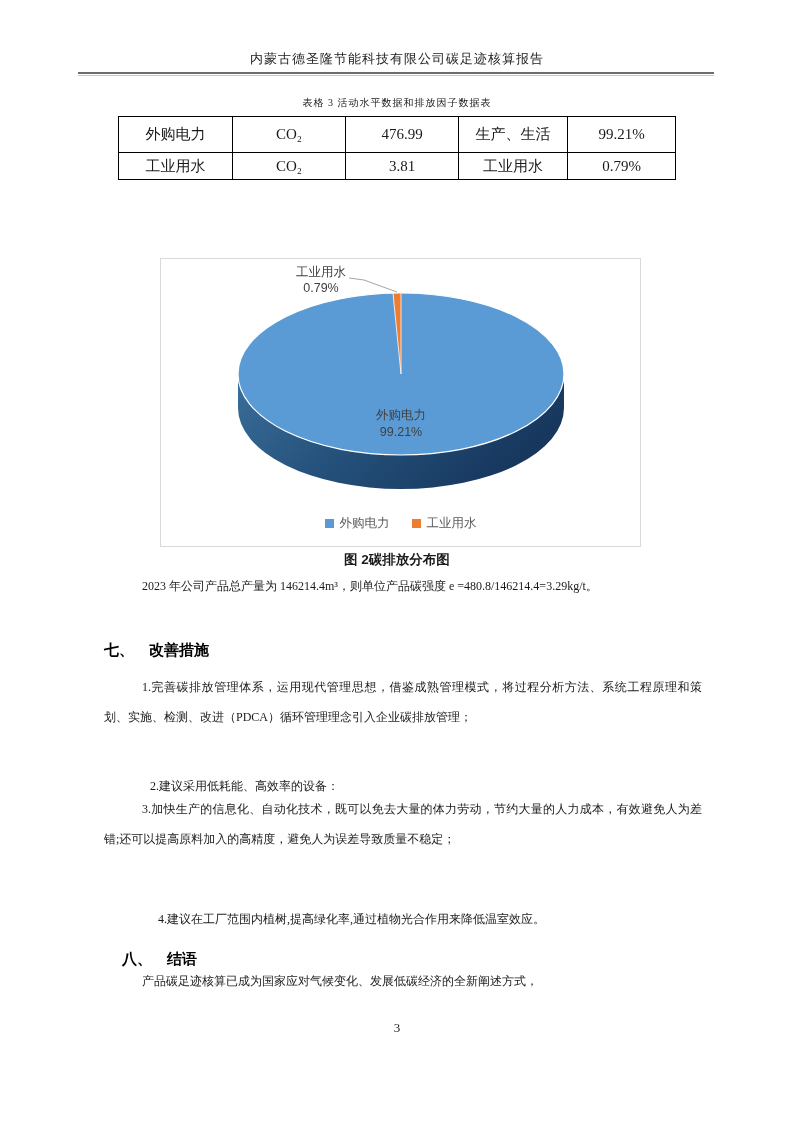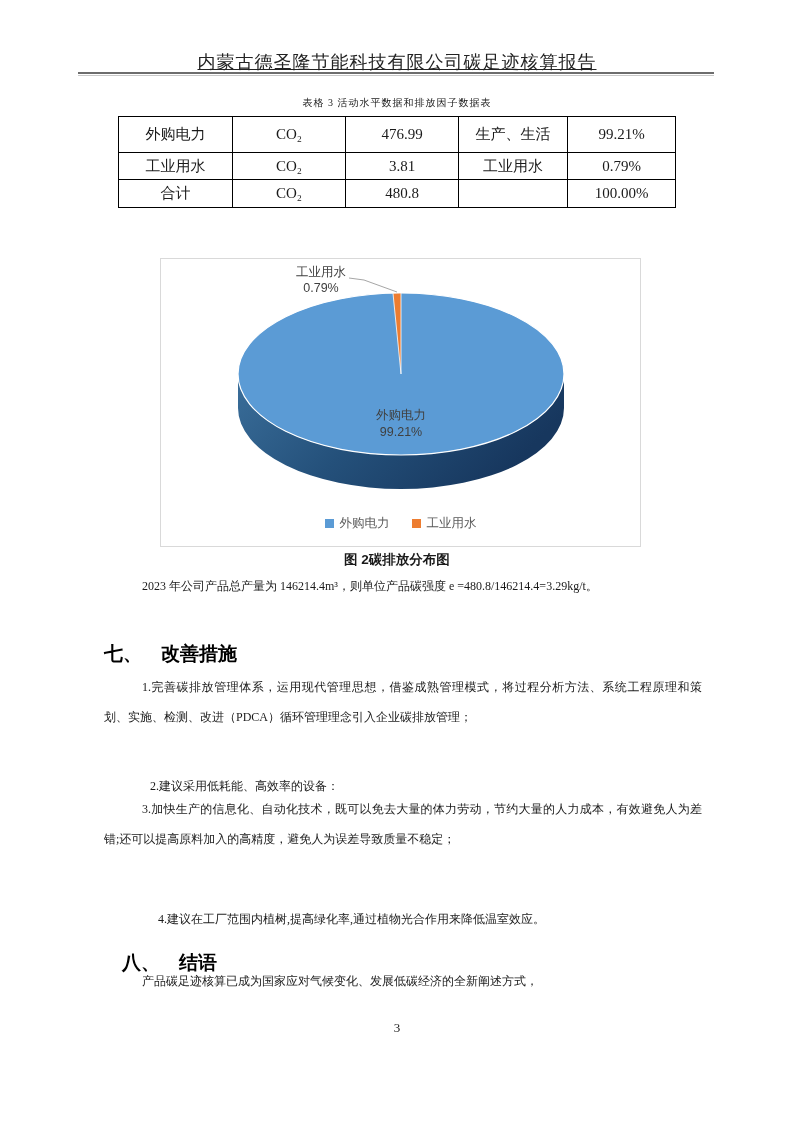--- a/index.html
+++ b/index.html
@@ -5,21 +5,21 @@
   html,body{margin:0;padding:0;}
   body{
     width:794px;height:1123px;position:relative;background:#ffffff;
     font-family:"Liberation Serif","DejaVu Serif",serif;color:#1a1a1a;
     overflow:hidden;
   }
   .abs{position:absolute;}
   .center{text-align:center;width:794px;left:0;}
 
   
-  .hdr-title{top:50px;font-size:18px;letter-spacing:1px;color:#222;text-decoration:underline;}
+  .hdr-title{top:50px;font-size:13px;letter-spacing:1px;color:#222;}
   .hdr-rule{top:72px;left:78px;width:636px;height:1px;border-top:2px solid #6d6d6d;border-bottom:1px solid #c9c9c9;}
 
   
   .tbl-caption{top:96px;font-size:10px;letter-spacing:1px;}
   table.data{
     top:116px;left:118px;width:557px;position:absolute;
     border-collapse:collapse;table-layout:fixed;
   }
   table.data td,table.data th{
     border:1.5px solid #000;text-align:center;vertical-align:middle;
@@ -34,21 +34,21 @@
   .legend{position:absolute;left:0;bottom:14px;width:100%;display:flex;justify-content:center;gap:22px;
     font-family:"Liberation Sans","DejaVu Sans",sans-serif;font-size:12.5px;color:#595959;align-items:center;}
   .legend-item{display:flex;align-items:center;gap:6px;}
   .sw{width:9px;height:9px;display:inline-block;}
   .sw-elec{background:#5b9bd5;} .sw-water{background:#ed7d31;}
   .fig-caption{top:551px;font-size:13.5px;font-weight:bold;font-family:"Liberation Sans","DejaVu Sans",sans-serif;}
 
   
   .bodytext{left:104px;width:598px;font-size:12px;line-height:30px;text-align:justify;}
   .indent{text-indent:38px;}
-  .sec-head{left:104px;width:598px;font-size:19px;font-weight:bold;
+  .sec-head{left:104px;width:598px;font-size:15px;font-weight:bold;
     font-family:Liberation Sans, sans-serif;color:#000;}
   .pagenum{top:1020px;font-size:13px;}
 </style>
 </head>
 <body>
 
 <div class="abs center hdr-title">内蒙古德圣隆节能科技有限公司碳足迹核算报告</div>
 <div class="abs hdr-rule"></div>
 
 <div class="abs center tbl-caption">表格 3 活动水平数据和排放因子数据表</div>
@@ -68,27 +68,20 @@
       <td>476.99</td>
       <td>生产、生活</td>
       <td>99.21%</td>
     </tr>
     <tr class="r-2">
       <td>工业用水</td>
       <td>CO₂</td>
       <td>3.81</td>
       <td>工业用水</td>
       <td>0.79%</td>
-    </tr>
-    <tr class="r-3">
-      <td>合计</td>
-      <td>CO₂</td>
-      <td>480.8</td>
-      <td></td>
-      <td>100.00%</td>
     </tr>
   </tbody>
 </table>
 
 <div class="abs chart-panel">
   <svg class="pie-svg" width="479" height="287" viewBox="0 0 479 287">
     <defs>
       <linearGradient id="sideGrad" x1="0" y1="0" x2="1" y2="0.35">
         <stop offset="0" stop-color="#3A6E9A"></stop>
         <stop offset="0.5" stop-color="#24507A"></stop>

